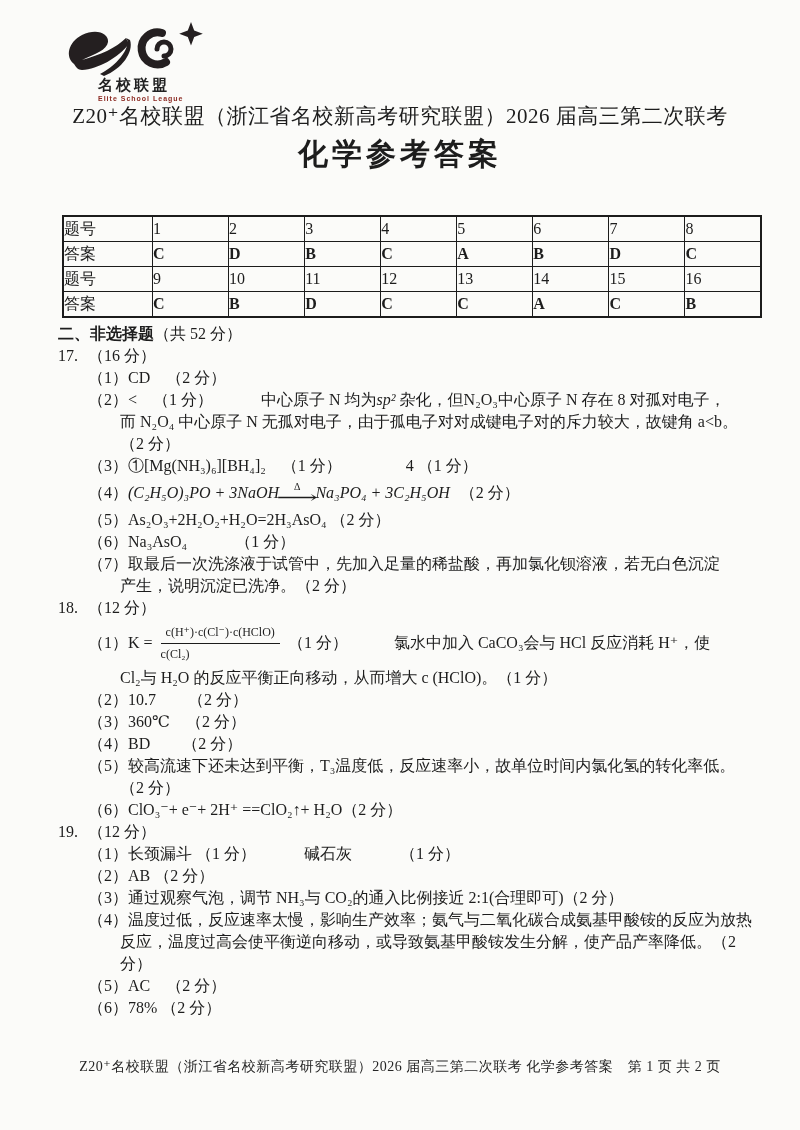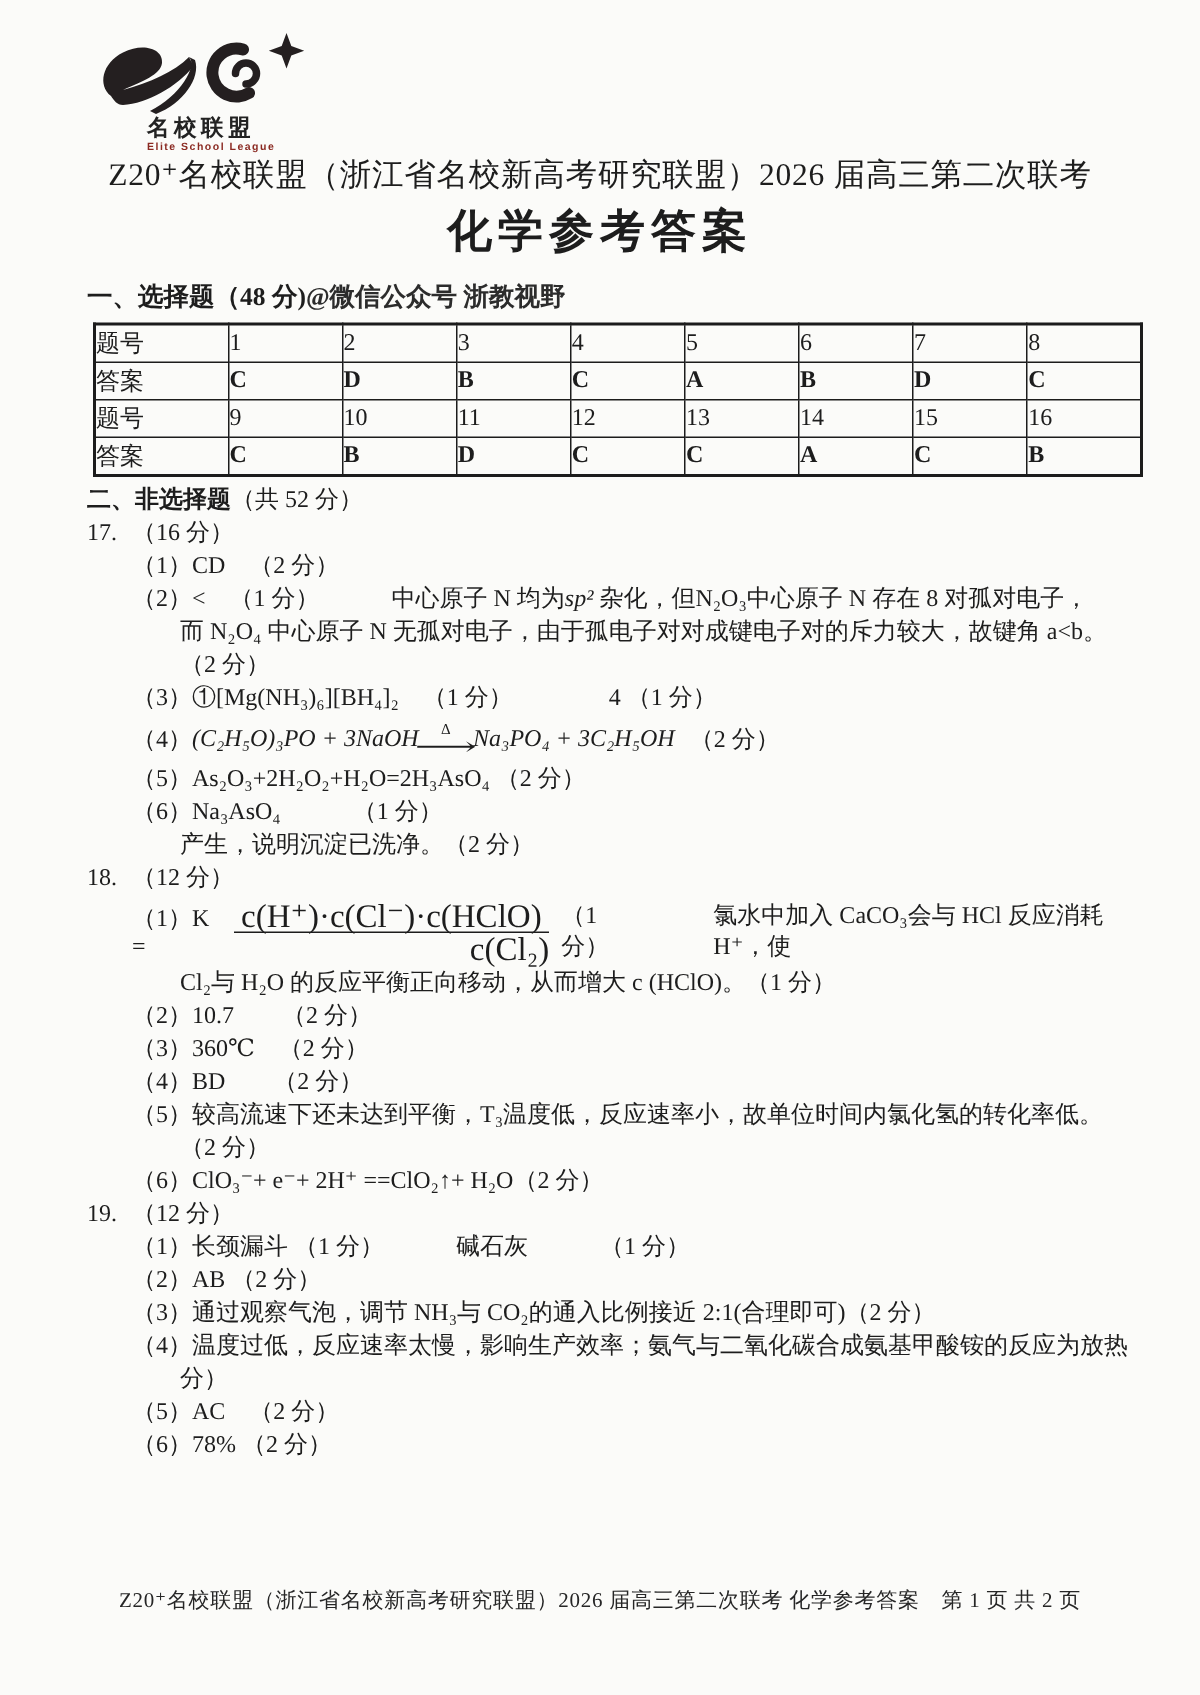--- a/index.html
+++ b/index.html
@@ -32,22 +32,22 @@
   .content{position:absolute;left:58px;top:323px;width:710px;font-size:16px;}
   .line{height:22px;line-height:22px;white-space:nowrap;}
   .ind1{padding-left:30px;}
   .ind2{padding-left:62px;}
   .qnum{display:inline-block;min-width:30px;}
   .eqline{height:32px;display:flex;align-items:center;}
   .fracline{height:48px;display:flex;align-items:center;}
   .it{font-style:italic;}
   .eq-sc{margin-left:10px;}
   
-  .frac{display:inline-flex;flex-direction:column;align-items:flex-end;
-    vertical-align:middle;margin:0 8px;font-size:22px;}
+  .frac{display:inline-flex;flex-direction:column;align-items:flex-start;
+    vertical-align:middle;margin:0 8px;font-size:12px;}
   .frac .num{padding:0 5px 1px 5px;border-bottom:1.5px solid #1c1c1c;line-height:19px;}
   .frac .den{padding-top:1px;line-height:19px;}
   .note-gap{margin-left:46px;}
   
   .rxn{display:inline-flex;flex-direction:column;align-items:center;
     margin:0 6px;vertical-align:middle;}
   .rxn .cond{font-size:10px;line-height:9px;font-style:normal;}
   .rxn .arr{font-size:17px;line-height:13px;transform:scaleX(1.7);}
   
   .footer{position:absolute;left:0;top:1058px;width:100%;text-align:center;
@@ -68,23 +68,20 @@
       <path d="M97 29 a7 7 0 1 1 7 7" stroke="#241f20" stroke-width="5" fill="none" stroke-linecap="round"></path>
       <path d="M131 2 l3.2 8.6 8.6 3.2 -8.6 3.2 -3.2 8.6 -3.2 -8.6 -8.6 -3.2 8.6 -3.2 z" fill="#241f20"></path>
     </svg>
     <div class="logo-cn">名校联盟</div>
     <div class="logo-en">Elite School League</div>
   </div>
 
   <div class="doc-title">Z20⁺名校联盟（浙江省名校新高考研究联盟）2026 届高三第二次联考</div>
   <div class="doc-subtitle">化学参考答案</div>
 
-  <div class="sec1-head">
-    <span class="bold">一、选择题（48 分)</span><span class="watermark">@微信公众号 浙教视野</span>
-  </div>
 
   <table class="answers">
     <tbody>
         <tr>
           <td class="hd">题号</td>
           <td>1</td>
           <td>2</td>
           <td>3</td>
           <td>4</td>
           <td>5</td>
@@ -143,20 +140,21 @@
       <span class="it">(C₂H₅O)₃PO + 3NaOH</span>
       <span class="rxn">
           <span class="cond">Δ</span>
           <span class="arr">⟶</span>
         </span>
       <span class="it">Na₃PO₄ + 3C₂H₅OH</span>
       <span class="eq-sc">（2 分）</span>
     </div>
     <div class="line ind1">（5）As₂O₃+2H₂O₂+H₂O=2H₃AsO₄ （2 分）</div>
     <div class="line ind1">（6）Na₃AsO₄　　　（1 分）</div>
+    <div class="line ind1">（7）取最后一次洗涤液于试管中，先加入足量的稀盐酸，再加氯化钡溶液，若无白色沉淀</div>
     <div class="line ind2">产生，说明沉淀已洗净。（2 分）</div>
 
     <div class="line"><span class="qnum">18.</span><span>（12 分）</span></div>
     <div class="fracline ind1">
       <span>（1）K =</span>
       <span class="frac">
           <span class="num">c(H⁺)·c(Cl⁻)·c(HClO)</span>
           <span class="den">c(Cl₂)</span>
         </span>
       <span>（1 分）</span>
@@ -168,20 +166,21 @@
     <div class="line ind1">（4）BD　　（2 分）</div>
     <div class="line ind1">（5）较高流速下还未达到平衡，T₃温度低，反应速率小，故单位时间内氯化氢的转化率低。</div>
     <div class="line ind2">（2 分）</div>
     <div class="line ind1">（6）ClO₃⁻+ e⁻+ 2H⁺ ==ClO₂↑+ H₂O（2 分）</div>
 
     <div class="line"><span class="qnum">19.</span><span>（12 分）</span></div>
     <div class="line ind1">（1）长颈漏斗 （1 分）　　　碱石灰　　　（1 分）</div>
     <div class="line ind1">（2）AB （2 分）</div>
     <div class="line ind1">（3）通过观察气泡，调节 NH₃与 CO₂的通入比例接近 2:1(合理即可)（2 分）</div>
     <div class="line ind1">（4）温度过低，反应速率太慢，影响生产效率；氨气与二氧化碳合成氨基甲酸铵的反应为放热</div>
+    <div class="line ind2">反应，温度过高会使平衡逆向移动，或导致氨基甲酸铵发生分解，使产品产率降低。（2</div>
     <div class="line ind2">分）</div>
     <div class="line ind1">（5）AC　（2 分）</div>
     <div class="line ind1">（6）78% （2 分）</div>
 
   </div>
 
   <div class="footer">Z20⁺名校联盟（浙江省名校新高考研究联盟）2026 届高三第二次联考 化学参考答案　第 1 页 共 2 页</div>
 
 </div>
 

